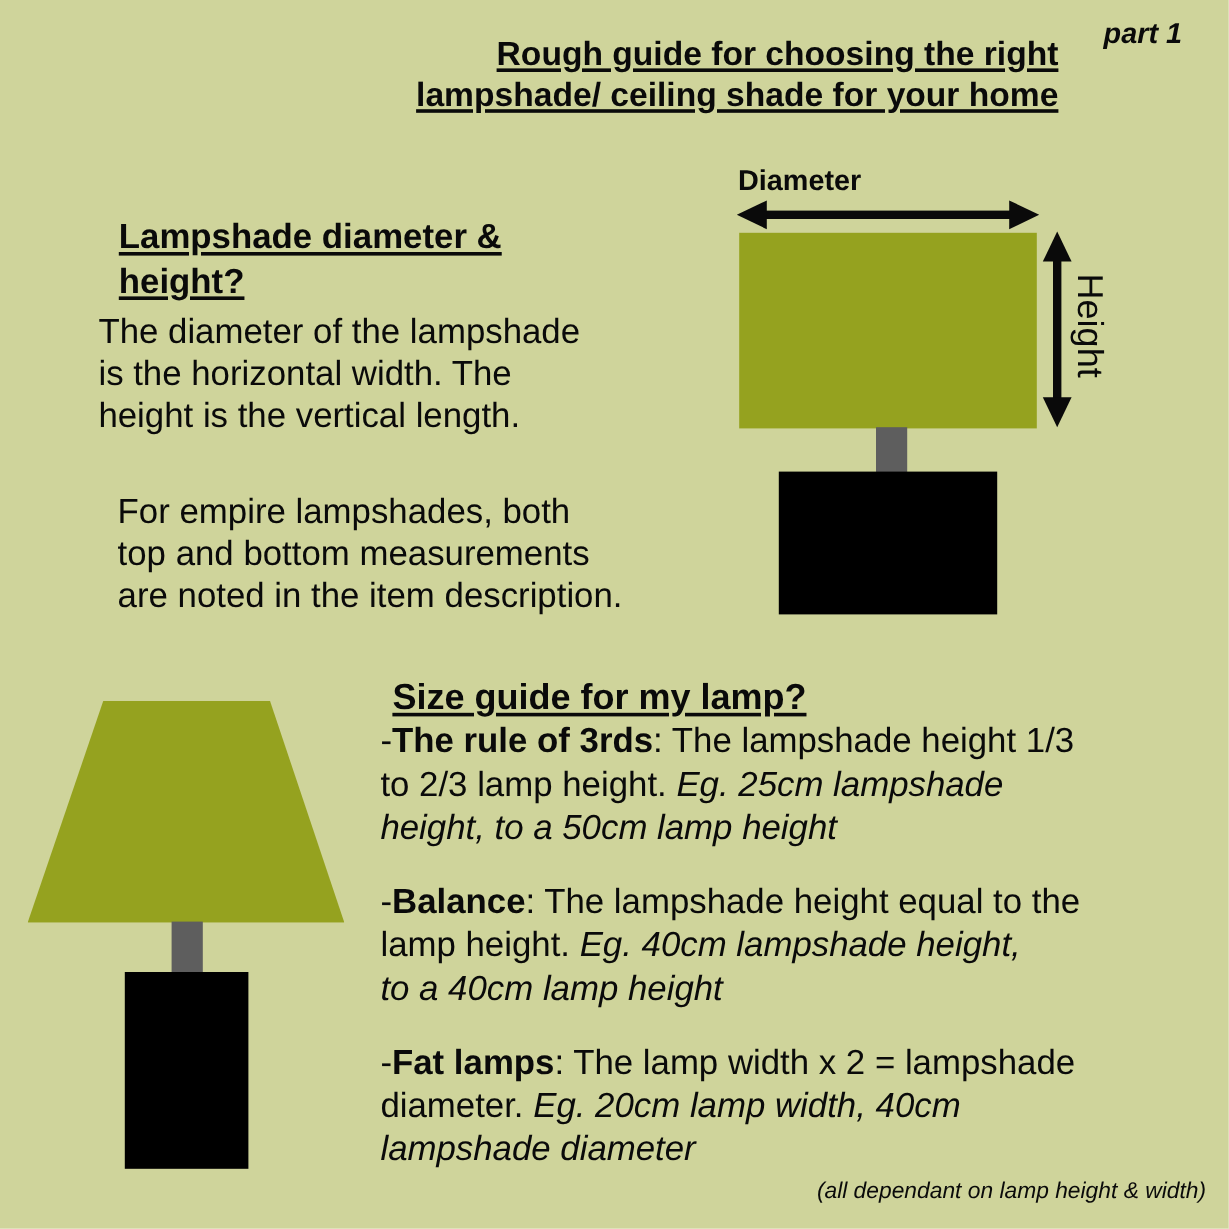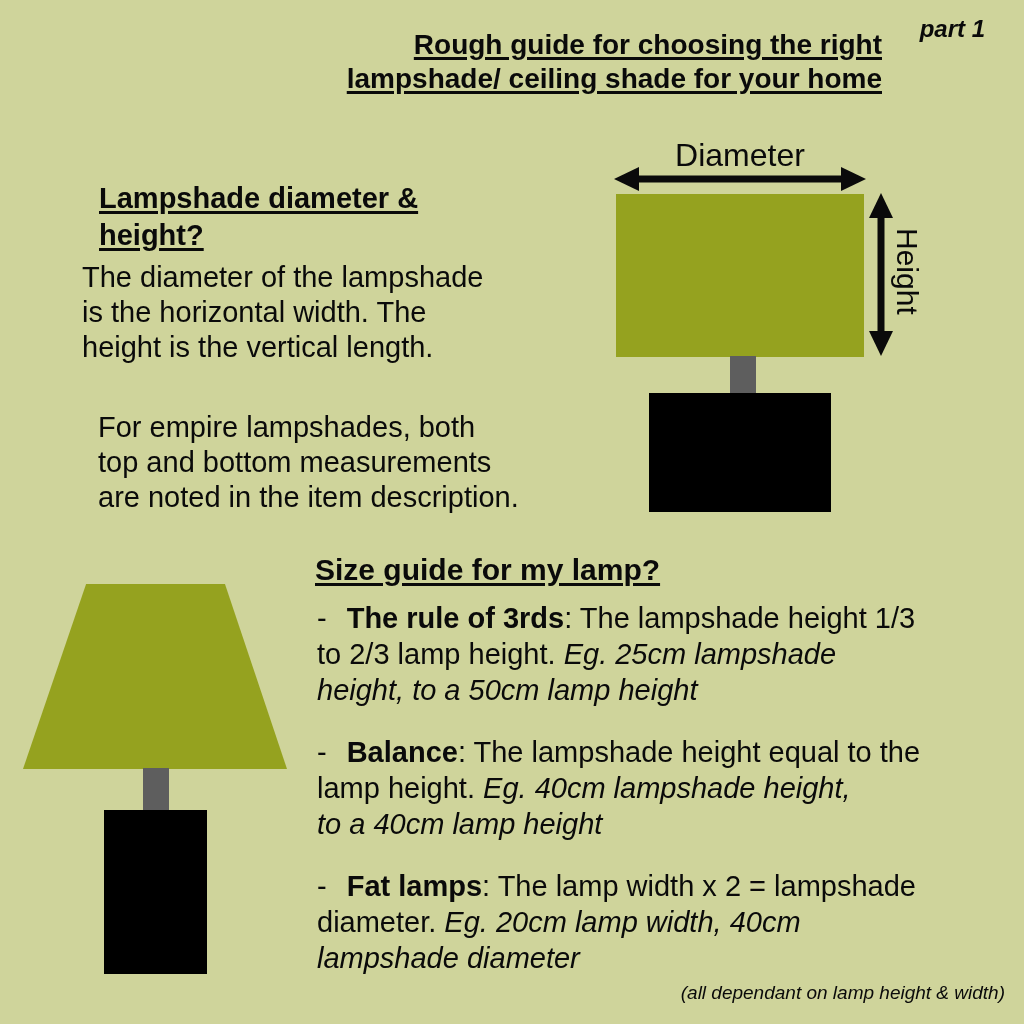--- a/index.html
+++ b/index.html
@@ -28,21 +28,21 @@
   
   .left-heading{
     position:absolute;left:82px;top:163px;width:420px;margin:17px;
     font-size:29px;font-weight:bold;line-height:37px;
     text-decoration:underline;text-decoration-thickness:3px;text-underline-offset:3px;
   }
   .left-p1{position:absolute;left:82px;top:260px;width:480px;margin:0;font-size:29px;line-height:35px;}
   .left-p2{position:absolute;left:82px;top:394px;width:480px;margin:16px;font-size:29px;line-height:35px;}
 
   
-  .diam-label{position:absolute;left:615px;top:137px;width:250px;text-align:center;font-size:32px;}
+  .diam-label{position:absolute;left:615px;top:137px;width:250px;text-align:left;font-size:24px;font-weight:bold;}
   .h-arrow{position:absolute;left:613px;top:165px;}
   .shade-rect{position:absolute;left:616px;top:194px;width:248px;height:163px;background:var(--shade,#95A21F);}
   .v-arrow{position:absolute;left:867px;top:192px;}
   .height-label{
     position:absolute;left:890px;top:228px;height:140px;
     font-size:30px;writing-mode:vertical-rl;
   }
   .stem{background:var(--stem,#5E5E5E);position:absolute;}
   .base{background:var(--base,#000000);position:absolute;}
   .stem-top{left:730px;top:356px;width:26px;height:38px;}
@@ -52,27 +52,27 @@
   .shade-trap{
     position:absolute;left:23px;top:584px;width:264px;height:185px;
     background:var(--shade,#95A21F);
     clip-path:polygon(23.9% 0,76.5% 0,100% 100%,0 100%);
   }
   .stem-bottom{left:143px;top:768px;width:26px;height:42px;}
   .base-bottom{left:104px;top:810px;width:103px;height:164px;}
 
   
   .size-heading{
-    position:absolute;left:315px;top:553px;margin:0;
+    position:absolute;left:315px;top:553px;margin:12px;
     font-size:30px;font-weight:bold;
     text-decoration:underline;text-decoration-thickness:3px;text-underline-offset:3px;
   }
   .rules{position:absolute;left:317px;top:600px;width:700px;}
   .rule{margin:0 0 26px 0;font-size:29px;line-height:36px;}
-  .rule b{font-weight:bold;margin-left:20px;}
+  .rule b{font-weight:bold;}
   .rule i{font-style:italic;}
   .footer-note{
     position:absolute;left:317px;top:982px;width:688px;
     text-align:right;font-size:19px;font-style:italic;
   }
   .arrow-fill{fill:var(--ink,#0A0A0A);}
 </style>
 </head>
 <body>
 

